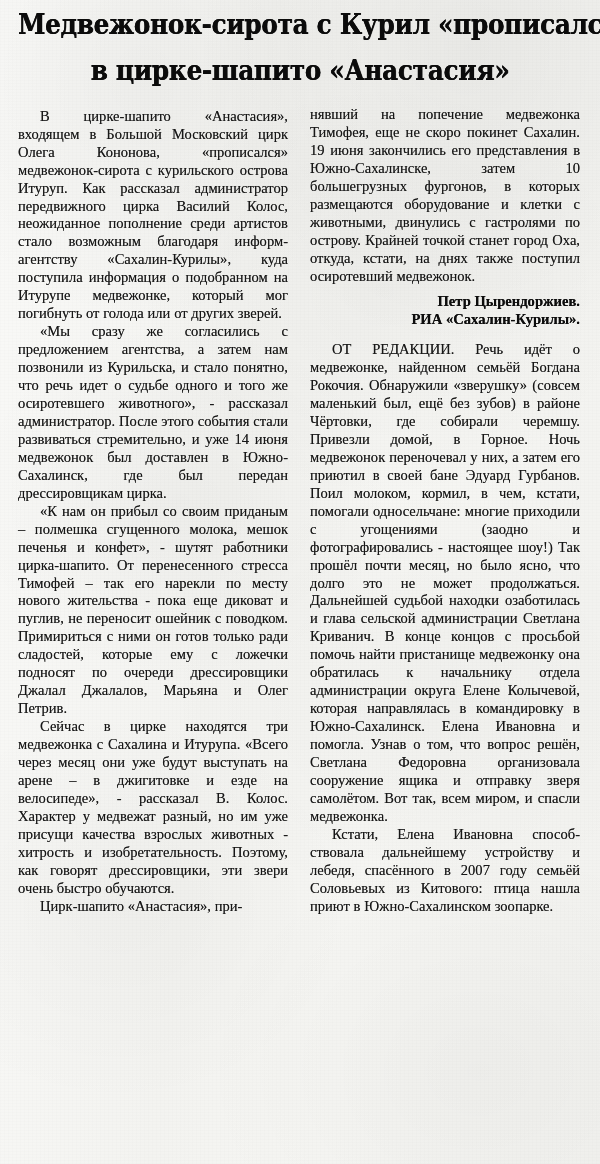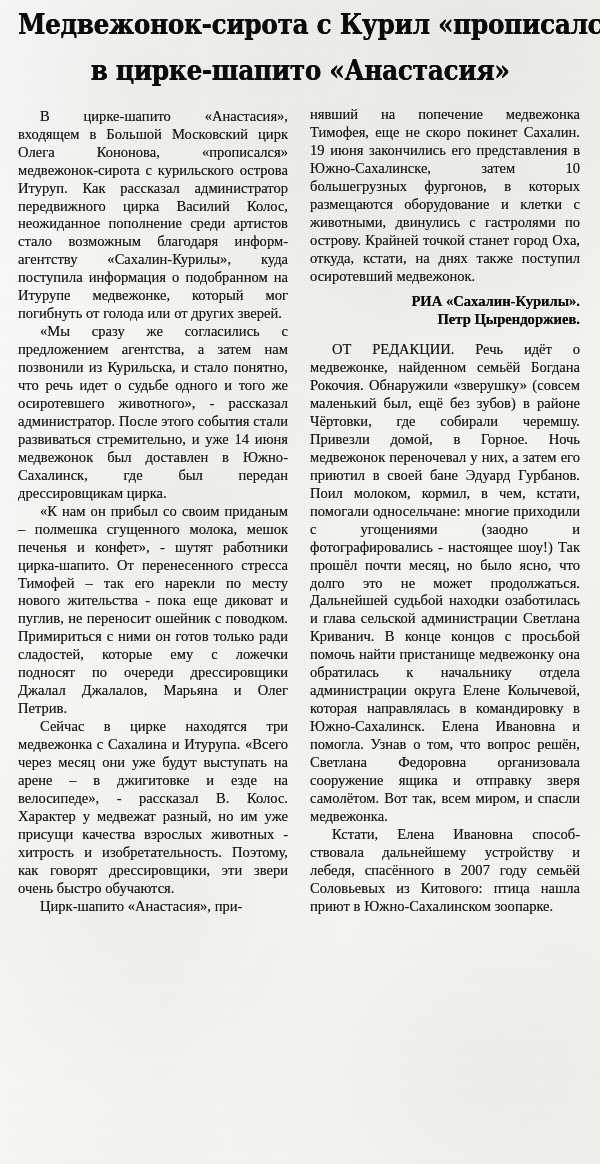--- a/index.html
+++ b/index.html
@@ -138,22 +138,22 @@
         <p class="para">«Мы сразу же согласились с предложением агентства, а затем нам позвонили из Курильска, и ста­ло понятно, что речь идет о судьбе одного и того же осиротевшего жи­вотного», - рассказал администра­тор. После этого события стали раз­виваться стремительно, и уже 14 июня медвежонок был доставлен в Южно-Сахалинск, где был передан дрессировщикам цирка.</p>
         <p class="para">«К нам он прибыл со своим при­даным – полмешка сгущенного мо­лока, мешок печенья и конфет», - шутят работники цирка-шапито. От перенесенного стресса Тимофей – так его нарекли по месту нового жительства - пока еще диковат и пуглив, не переносит ошейник с поводком. Примириться с ними он готов только ради сладостей, кото­рые ему с ложечки подносят по очереди дрессировщики Джалал Джалалов, Марьяна и Олег Петрив.</p>
         <p class="para">Сейчас в цирке находятся три медвежонка с Сахалина и Итурупа. «Всего через месяц они уже будут выступать на арене – в джигитовке и езде на велосипеде», - рассказал В. Колос. Характер у медвежат раз­ный, но им уже присущи качества взрослых животных - хитрость и изобретательность. Поэтому, как говорят дрессировщики, эти звери очень быстро обучаются.</p>
         <p class="para lastline-left">Цирк-шапито «Анастасия», при-</p>
       </div>
 
       <div class="col">
         <p class="para noindent">нявший на попечение медвежонка Тимофея, еще не скоро покинет Сахалин. 19 июня закончились его представления в Южно-Сахалин­ске, затем 10 большегрузных фур­гонов, в которых размещаются обо­рудование и клетки с животными, двинулись с гастролями по острову. Крайней точкой станет город Оха, откуда, кстати, на днях также по­ступил осиротевший медвежонок.</p>
 
         <div class="byline">
+          <span class="bl">Петр Цырендоржиев.</span>
           <span class="bl">РИА «Сахалин-Курилы».</span>
-          <span class="bl">Петр Цырендоржиев.</span>
         </div>
 
         <div class="editor-note-spacer"></div>
 
         <p class="para">ОТ РЕДАКЦИИ. Речь идёт о медвежонке, найденном семьёй Богдана Рокочия. Обнаружили «зве­рушку» (совсем маленький был, ещё без зубов) в районе Чёртовки, где собирали черемшу. Привезли домой, в Горное. Ночь медвежонок переночевал у них, а затем его приютил в своей бане Эдуард Гур­банов. Поил молоком, кормил, в чем, кстати, помогали односельча­не: многие приходили с угощения­ми (заодно и фотографировались - настоящее шоу!) Так прошёл почти месяц, но было ясно, что долго это не может продолжаться. Дальней­шей судьбой находки озаботилась и глава сельской администрации Светлана Криванич. В конце концов с просьбой помочь найти приста­нище медвежонку она обратилась к начальнику отдела администрации округа Елене Колычевой, которая направлялась в командировку в Южно-Сахалинск. Елена Ивановна и помогла. Узнав о том, что вопрос решён, Светлана Федоровна орга­низовала сооружение ящика и от­правку зверя самолётом. Вот так, всем миром, и спасли медвежонка.</p>
         <p class="para lastline-left">Кстати, Елена Ивановна способ­ствовала дальнейшему устройству и лебедя, спасённого в 2007 году семьёй Соловьевых из Китового: птица нашла приют в Южно-Сахалинском зоопарке.</p>
       </div>
 
     </div>
   </div>

